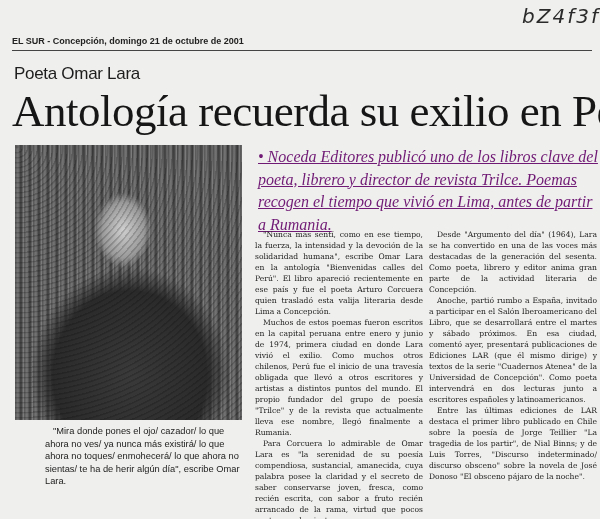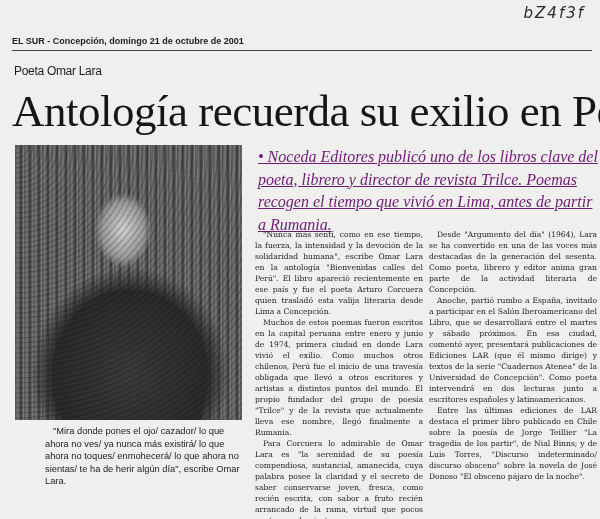--- a/index.html
+++ b/index.html
@@ -3,42 +3,42 @@
 <meta charset="utf-8">
 <style>
   html, body { margin: 0; padding: 0; }
   body {
     width: 600px; height: 519px; overflow: hidden;
     background: #efefed;
     position: relative;
     color: #1c1c1c;
   }
   .handwritten {
-    position: absolute; right: 15px; top: 4px;
+    position: absolute; right: 0; top: 4px;
     font-family: "DejaVu Sans", sans-serif;
-    font-style: italic; font-size: 15px; letter-spacing: 2px;
+    font-style: italic; font-size: 20px; letter-spacing: 2px;
     color: #2a2a2a; font-weight: 300;
   }
   .section-bar {
     position: absolute; left: 12px; top: 36px; width: 580px;
     display: flex; justify-content: space-between; align-items: baseline;
     border-bottom: 1px solid #444; padding-bottom: 4px;
   }
   .section-name {
     font-family: "Liberation Sans", sans-serif;
     font-size: 12px; letter-spacing: 11px; color: #333;
   }
   .dateline {
     font-family: "Liberation Sans", sans-serif;
     font-weight: bold; font-size: 9px; color: #222;
   }
   .kicker {
     position: absolute; left: 14px; top: 64px;
     font-family: "Liberation Sans", sans-serif;
-    font-size: 12px; color: #1d1d1d; letter-spacing: -0.3px;
+    font-size: 17px; color: #1d1d1d; letter-spacing: -0.3px;
   }
   .headline {
     position: absolute; left: 12px; top: 86px; width: 580px;
     font-family: "Liberation Serif", serif;
     font-size: 45px; line-height: 50px; color: #161616; letter-spacing: -0.5px;
     white-space: nowrap;
   }
   .photo {
     position: absolute; left: 15px; top: 145px; width: 227px; height: 275px;
     background:

